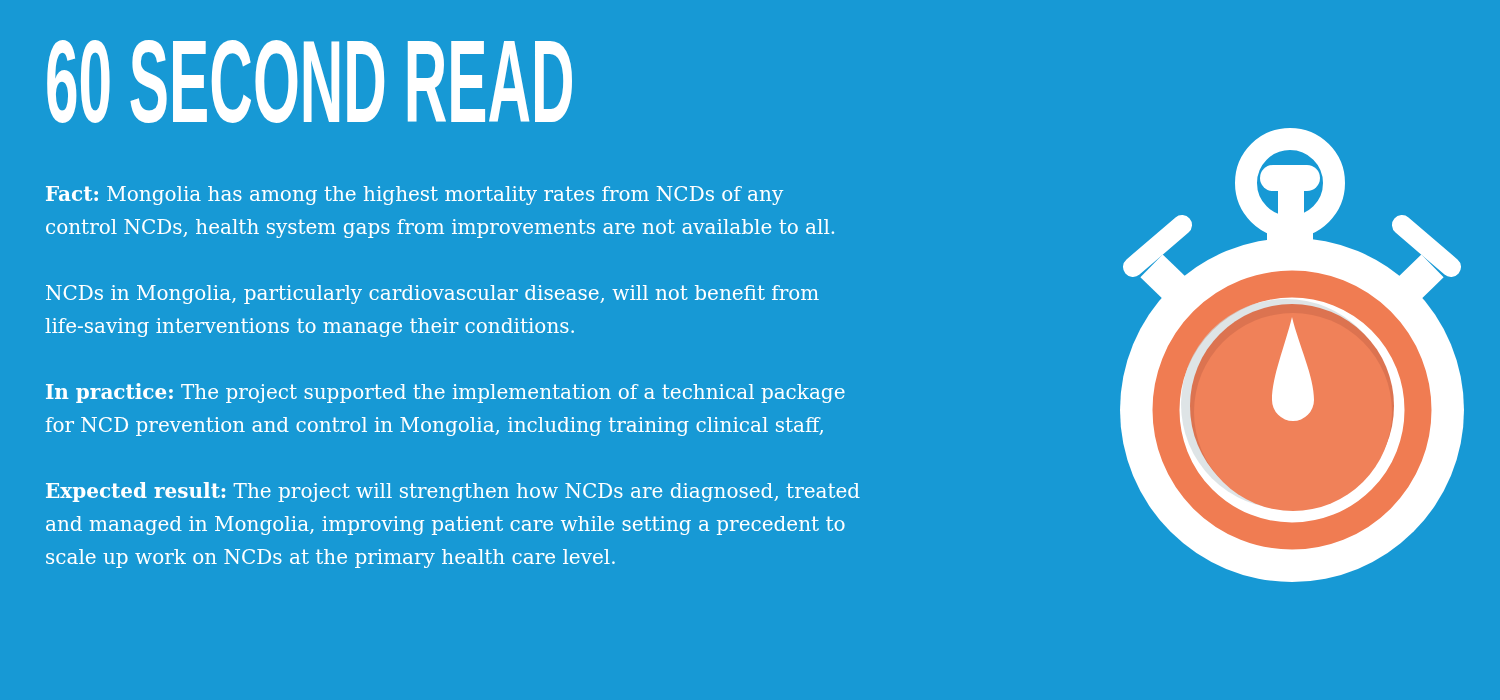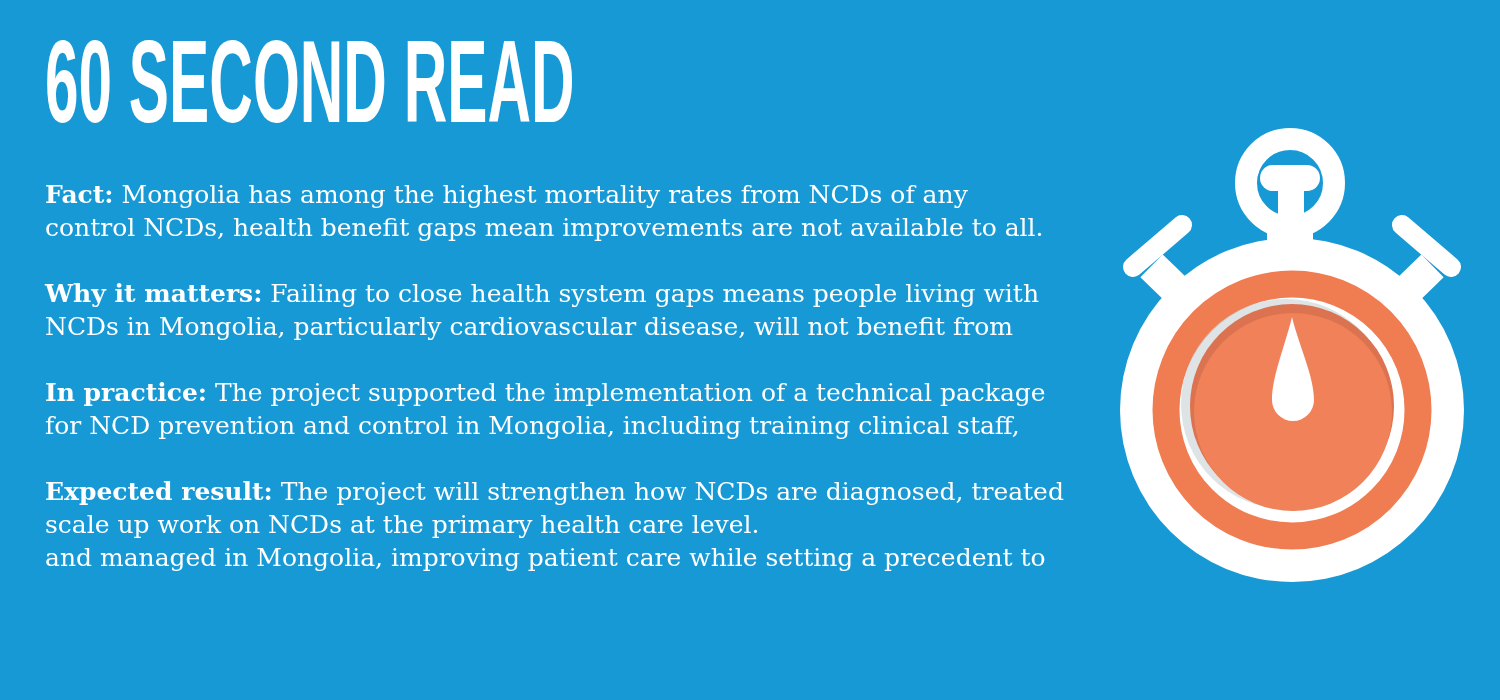--- a/index.html
+++ b/index.html
@@ -37,21 +37,21 @@
   }
 
   .paragraphs{
     position:absolute;
     left:45px;
     top:178px;
     width:1080px;
   }
   .para{
     margin-bottom:33px;
-    font-size:25px;
+    font-size:20px;
     line-height:33px;
   }
   .line{display:block;white-space:nowrap;}
   .label{font-weight:bold;}
 
   .stopwatch{
     position:absolute;
     left:1118px;
     top:118px;
     width:348px;
@@ -68,37 +68,37 @@
 <body>
 
 <div class="canvas">
 
   <h1 class="title">60 SECOND READ</h1>
 
   <div class="paragraphs">
 
     <div class="para">
       <span class="line"><strong class="label">Fact:</strong> <span>Mongolia has among the highest mortality rates from NCDs of any</span></span>
-      <span class="line">control NCDs, health benefit gaps mean improvements are not available to all.</span>
+      <span class="line">control NCDs, health system gaps from improvements are not available to all.</span>
     </div>
 
     <div class="para">
-      <span class="line"><strong class="label">Why it matters:</strong> <span>Failing to close health system gaps means people living with</span></span>
       <span class="line">NCDs in Mongolia, particularly cardiovascular disease, will not benefit from</span>
+      <span class="line">life-saving interventions to manage their conditions.</span>
     </div>
 
     <div class="para">
       <span class="line"><strong class="label">In practice:</strong> <span>The project supported the implementation of a technical package</span></span>
       <span class="line">for NCD prevention and control in Mongolia, including training clinical staff,</span>
     </div>
 
     <div class="para">
       <span class="line"><strong class="label">Expected result:</strong> <span>The project will strengthen how NCDs are diagnosed, treated</span></span>
+      <span class="line">and managed in Mongolia, improving patient care while setting a precedent to</span>
       <span class="line">scale up work on NCDs at the primary health care level.</span>
-      <span class="line">and managed in Mongolia, improving patient care while setting a precedent to</span>
     </div>
 
   </div>
 
   <svg class="stopwatch" viewBox="0 0 348 470" xmlns="http://www.w3.org/2000/svg" aria-hidden="true">
 
     <g>
       <line class="sw-white-stroke" x1="45" y1="159" x2="79" y2="192" stroke-width="32" stroke-linecap="square"></line>
       <line class="sw-white-stroke" x1="15" y1="149" x2="64" y2="107" stroke-width="20" stroke-linecap="round"></line>
     </g>

